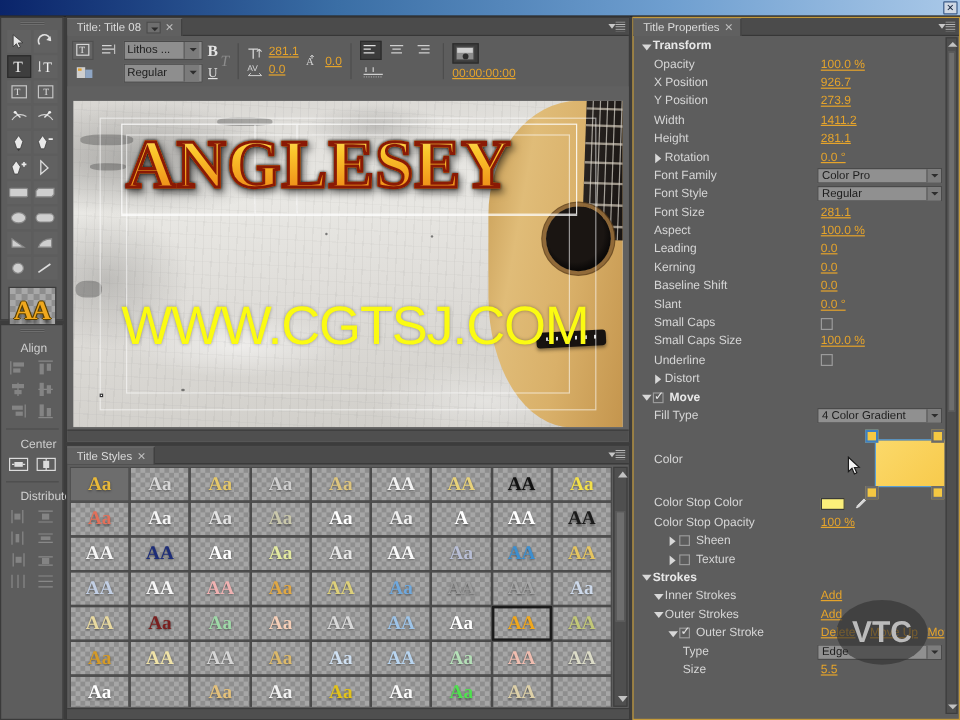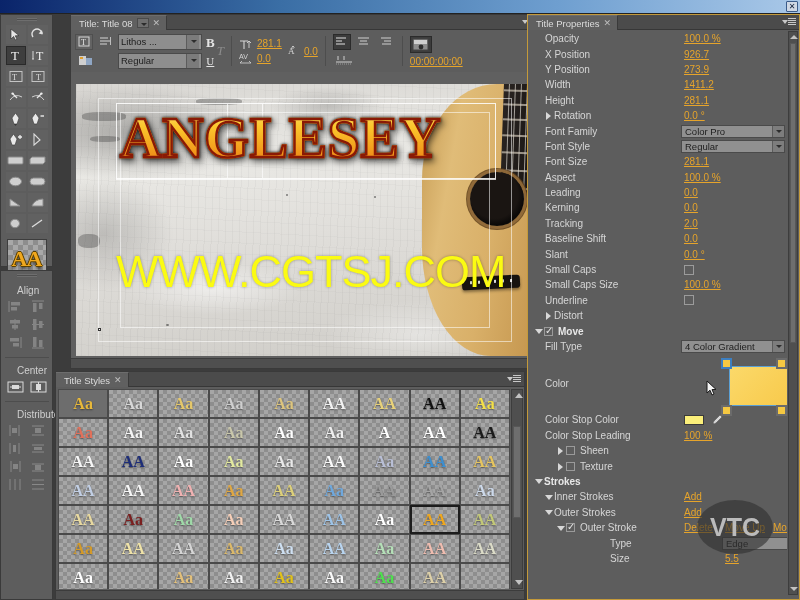--- a/index.html
+++ b/index.html
@@ -105,35 +105,35 @@
   }
   .ac-grid { display: flex; flex-wrap: wrap; justify-content: center; gap: 3px 6px; padding: 0 4px 4px; }
   .ac-btn {
     width: 17px; height: 15px; cursor: pointer;
     display: flex; align-items: center; justify-content: center;
   }
   .ac-btn.dis { opacity: .38; cursor: default; }
   .ac-sep { width: 44px; height: 1px; background: #4d4d4d; margin: 3px auto; }
 
   
-  #monitor { left: 70px; top: 14px; width: 470px; height: 355px; background: #5d5d5d; }
+  #monitor { left: 55px; top: 14px; width: 470px; height: 355px; background: #5d5d5d; }
   .mon-toolbar {
     position: relative; height: 42px; padding: 3px 4px;
     display: flex; align-items: center; gap: 4px;
   }
   .tb-col { display: flex; flex-direction: column; gap: 3px; }
   .tb-btn {
     width: 18px; height: 16px; background: #636363; border: 1px solid #4f4f4f;
     display: flex; align-items: center; justify-content: center; cursor: pointer;
   }
   .tb-btn.sel { background: #3c3c3c; border-color: #2b2b2b; }
   .tb-btn.flat { background: transparent; border-color: transparent; }
   .tb-sep { width: 1px; height: 30px; background: #4d4d4d; margin: 0 3px; }
   .combo {
-    display: flex; align-items: center; height: 16px; width: 84px;
+    display: flex; align-items: center; height: 16px; width: 66px;
     background: #8e8e8e; border: 1px solid #4a4a4a; color: #1d1d1d;
     font-size: 9.5px; padding: 0 2px; cursor: pointer; position: relative;
   }
   .combo .cval { flex: 1; overflow: hidden; white-space: nowrap; }
   .combo .carr {
     width: 13px; height: 14px; background: #7b7b7b; border-left: 1px solid #5c5c5c;
     position: relative; flex: none;
   }
   .combo .carr:after {
     content: ""; position: absolute; left: 3.5px; top: 5px;
@@ -318,21 +318,21 @@
     position: absolute; right: 0; top: 0; width: 12px; height: 11px;
     background: #7d7d7d; border-left: 1px solid #5c5c5c;
   }
   .pcombo .carr2:after {
     content: ""; position: absolute; left: 3px; top: 4px;
     border-left: 3px solid transparent; border-right: 3px solid transparent;
     border-top: 3.5px solid #2d2d2d;
   }
   .indent1 { padding-left: 16px; }
   .indent2 { padding-left: 28px; }
-  .indent3 { padding-left: 40px; margin-left: 41px; }
+  .indent3 { padding-left: 40px; }
 
   
   .grad-widget { position: relative; height: 58px; margin: 2px 0 0 152px; width: 104px; }
   .grad-box {
     position: absolute; left: 8px; top: 8px; width: 88px; height: 40px;
     background: linear-gradient(135deg, #fbd96a 0%, #f9cf56 50%, #f6c644 100%);
     border: 1px solid #5a9fd4;
   }
   .gstop {
     position: absolute; width: 11px; height: 11px; background: #f5c842;
@@ -1012,20 +1012,24 @@
     <div class="panel-head">
       <div class="panel-tab active">
         <span>Title Properties</span>
         <span class="tab-x">✕</span>
       </div>
       <div class="panel-menu"></div>
     </div>
 
     <div class="props-body">
 
+      <div class="prow">
+        <span class="tri down"></span>
+        <span class="plabel section">Transform</span>
+      </div>
       <div class="prow indent1">
         <span class="plabel">Opacity</span>
         <span class="pval">100.0 %</span>
       </div>
       <div class="prow indent1">
         <span class="plabel">X Position</span>
         <span class="pval">926.7</span>
       </div>
       <div class="prow indent1">
         <span class="plabel">Y Position</span>
@@ -1067,24 +1071,20 @@
         <span class="plabel">Aspect</span>
         <span class="pval">100.0 %</span>
       </div>
       <div class="prow indent1">
         <span class="plabel">Leading</span>
         <span class="pval">0.0</span>
       </div>
       <div class="prow indent1">
         <span class="plabel">Kerning</span>
         <span class="pval">0.0</span>
-      </div>
-      <div class="prow indent1">
-        <span class="plabel">Tracking</span>
-        <span class="pval">2.0</span>
       </div>
       <div class="prow indent1">
         <span class="plabel">Baseline Shift</span>
         <span class="pval">0.0</span>
       </div>
       <div class="prow indent1">
         <span class="plabel">Slant</span>
         <span class="pval">0.0 °</span>
       </div>
       <div class="prow indent1">
@@ -1129,21 +1129,21 @@
       <div class="prow indent1">
         <span class="plabel">Color Stop Color</span>
         <span class="chip"></span>
         <span class="eyedrop">
           <svg width="12" height="12">
               <path d="M9 1 L11 3 L5 9 L3 10 L2 9 L3 7 Z" fill="#d8d8d8" stroke="#555" stroke-width=".6"></path>
             </svg>
         </span>
       </div>
       <div class="prow indent1">
-        <span class="plabel">Color Stop Leading</span>
+        <span class="plabel">Color Stop Opacity</span>
         <span class="pval">100 %</span>
       </div>
       <div class="prow indent2">
         <span class="tri right"></span>
         <span class="cbx"></span>
         <span class="plabel">Sheen</span>
       </div>
       <div class="prow indent2">
         <span class="tri right"></span>
         <span class="cbx"></span>

